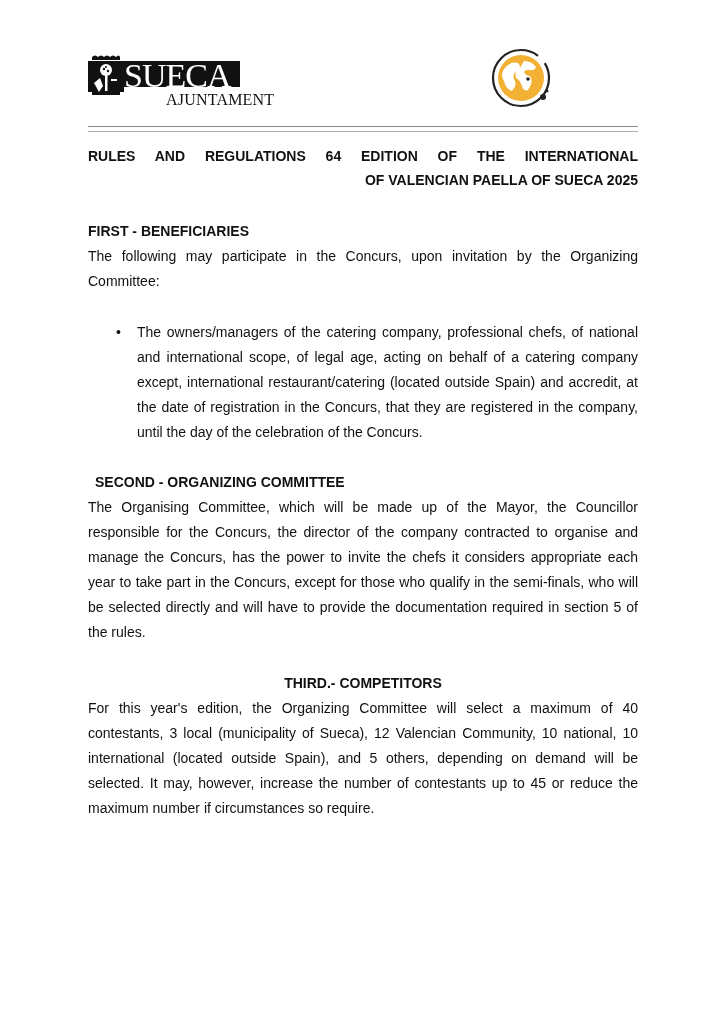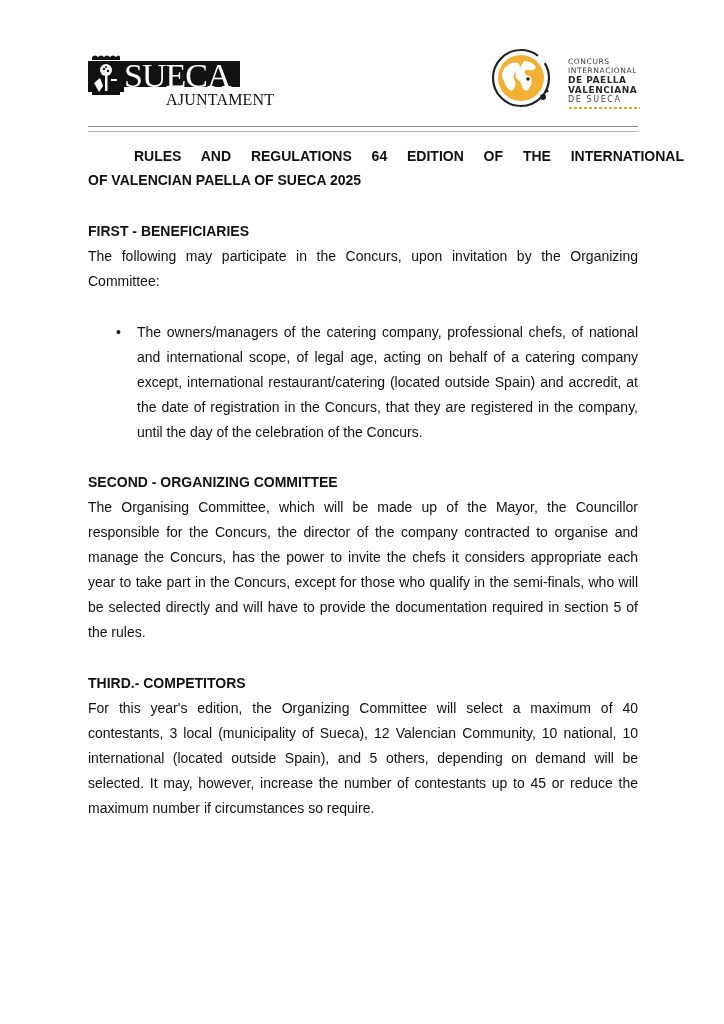--- a/index.html
+++ b/index.html
@@ -29,22 +29,22 @@
                   background-size:5px 2px; }
 
   
   .divider { position:absolute; left:88px; top:110px; width:550px; height:4px;
              border-top:1px solid #8a8a8a; border-bottom:1px solid #b0b0b0; }
 
   
   .text { position:absolute; left:88px; width:550px; font-size:14px; line-height:25px; }
   .justify { text-align:justify; text-align-last:auto; }
   .full-justify { text-align:justify; text-align-last:justify; }
-  .bold { font-weight:bold; }
-  .title1 { top:128px;margin-left:46px; }
+  .bold { font-weight:bold;text-align:right; }
+  .title1 { top:128px; }
   .title2 { top:152px; }
   .h { font-weight:bold; }
   ul.bullets { position:absolute; left:88px; width:550px; margin:0; padding:0; list-style:none; }
   ul.bullets li { position:relative; padding-left:49px; text-align:justify; font-size:14px; line-height:25px; }
   ul.bullets li .dot { position:absolute; left:28px; top:0; }
 </style>
 </head>
 <body>
 
 <div class="page">
@@ -70,43 +70,35 @@
   <div class="concurs-logo">
     <svg class="concurs-globe" viewBox="0 0 62 62">
       <circle cx="31" cy="31" r="28" fill="none" stroke="#222" stroke-width="2.2" stroke-dasharray="150 10 20 6"></circle>
       <circle cx="31" cy="31" r="23" fill="#f2b135"></circle>
       <path d="M14 22 q6 -8 14 -6 q4 4 0 8 q-6 2 -4 8 q4 6 -2 12 q-6 -2 -8 -10 q-4 -6 0 -12z" fill="#fff"></path>
       <path d="M34 14 q8 0 12 6 q-2 4 -6 3 q-4 -1 -6 2 q2 4 6 4 q4 6 -2 14 q-4 2 -6 -4 q-2 -6 -6 -8 q-2 -6 4 -10 q2 -4 4 -7z" fill="#fff"></path>
       <circle cx="38" cy="32" r="1.8" fill="#222"></circle>
       <circle cx="53" cy="50" r="3" fill="#222"></circle>
       <circle cx="57" cy="44" r="1.5" fill="#222"></circle>
     </svg>
-    <div class="concurs-text">
-      <div class="l1">CONCURS</div>
-      <div class="l1">INTERNACIONAL</div>
-      <div class="l3">DE PAELLA</div>
-      <div class="l3">VALENCIANA</div>
-      <div class="l5">DE SUECA</div>
-      <div class="concurs-dots"></div>
-    </div>
   </div>
 
   <div class="divider"></div>
 
   <div class="text bold full-justify title1">RULES AND REGULATIONS 64 EDITION OF THE INTERNATIONAL</div>
   <div class="text bold title2">OF VALENCIAN PAELLA OF SUECA 2025</div>
 
   <div class="text justify" style="top:228px;">The following may participate in the Concurs, upon invitation by the Organizing Committee:</div>
   <div class="text h" style="top:203px;">FIRST - BENEFICIARIES</div>
   <ul class="bullets" style="top:304px;">
     <li>
       <span class="dot">•</span>
       <span>The owners/managers of the catering company, professional chefs, of national and international scope, of legal age, acting on behalf of a catering company except, international restaurant/catering (located outside Spain) and accredit, at the date of registration in the Concurs, that they are registered in the company, until the day of the celebration of the Concurs.</span>
     </li>
   </ul>
 
-  <div class="text h" style="top:454px;">SECOND - ORGANIZING COMMITTEE</div>
+  <div class="text h" style="top:454px;margin-left:7px;">SECOND - ORGANIZING COMMITTEE</div>
   <div class="text justify" style="top:479px;">The Organising Committee, which will be made up of the Mayor, the Councillor responsible for the Concurs, the director of the company contracted to organise and manage the Concurs, has the power to invite the chefs it considers appropriate each year to take part in the Concurs, except for those who qualify in the semi-finals, who will be selected directly and will have to provide the documentation required in section 5 of the rules.</div>
 
-  <div class="text h" style="top:655px;">THIRD.- COMPETITORS</div>
+  <div class="text h" style="top:655px;text-align:center;">THIRD.- COMPETITORS</div>
   <div class="text justify" style="top:680px;">For this year's edition, the Organizing Committee will select a maximum of 40 contestants, 3 local (municipality of Sueca), 12 Valencian Community, 10 national, 10 international (located outside Spain), and 5 others, depending on demand will be selected. It may, however, increase the number of contestants up to 45 or reduce the maximum number if circumstances so require.</div>
 
 </div>
 
 </body></html>

